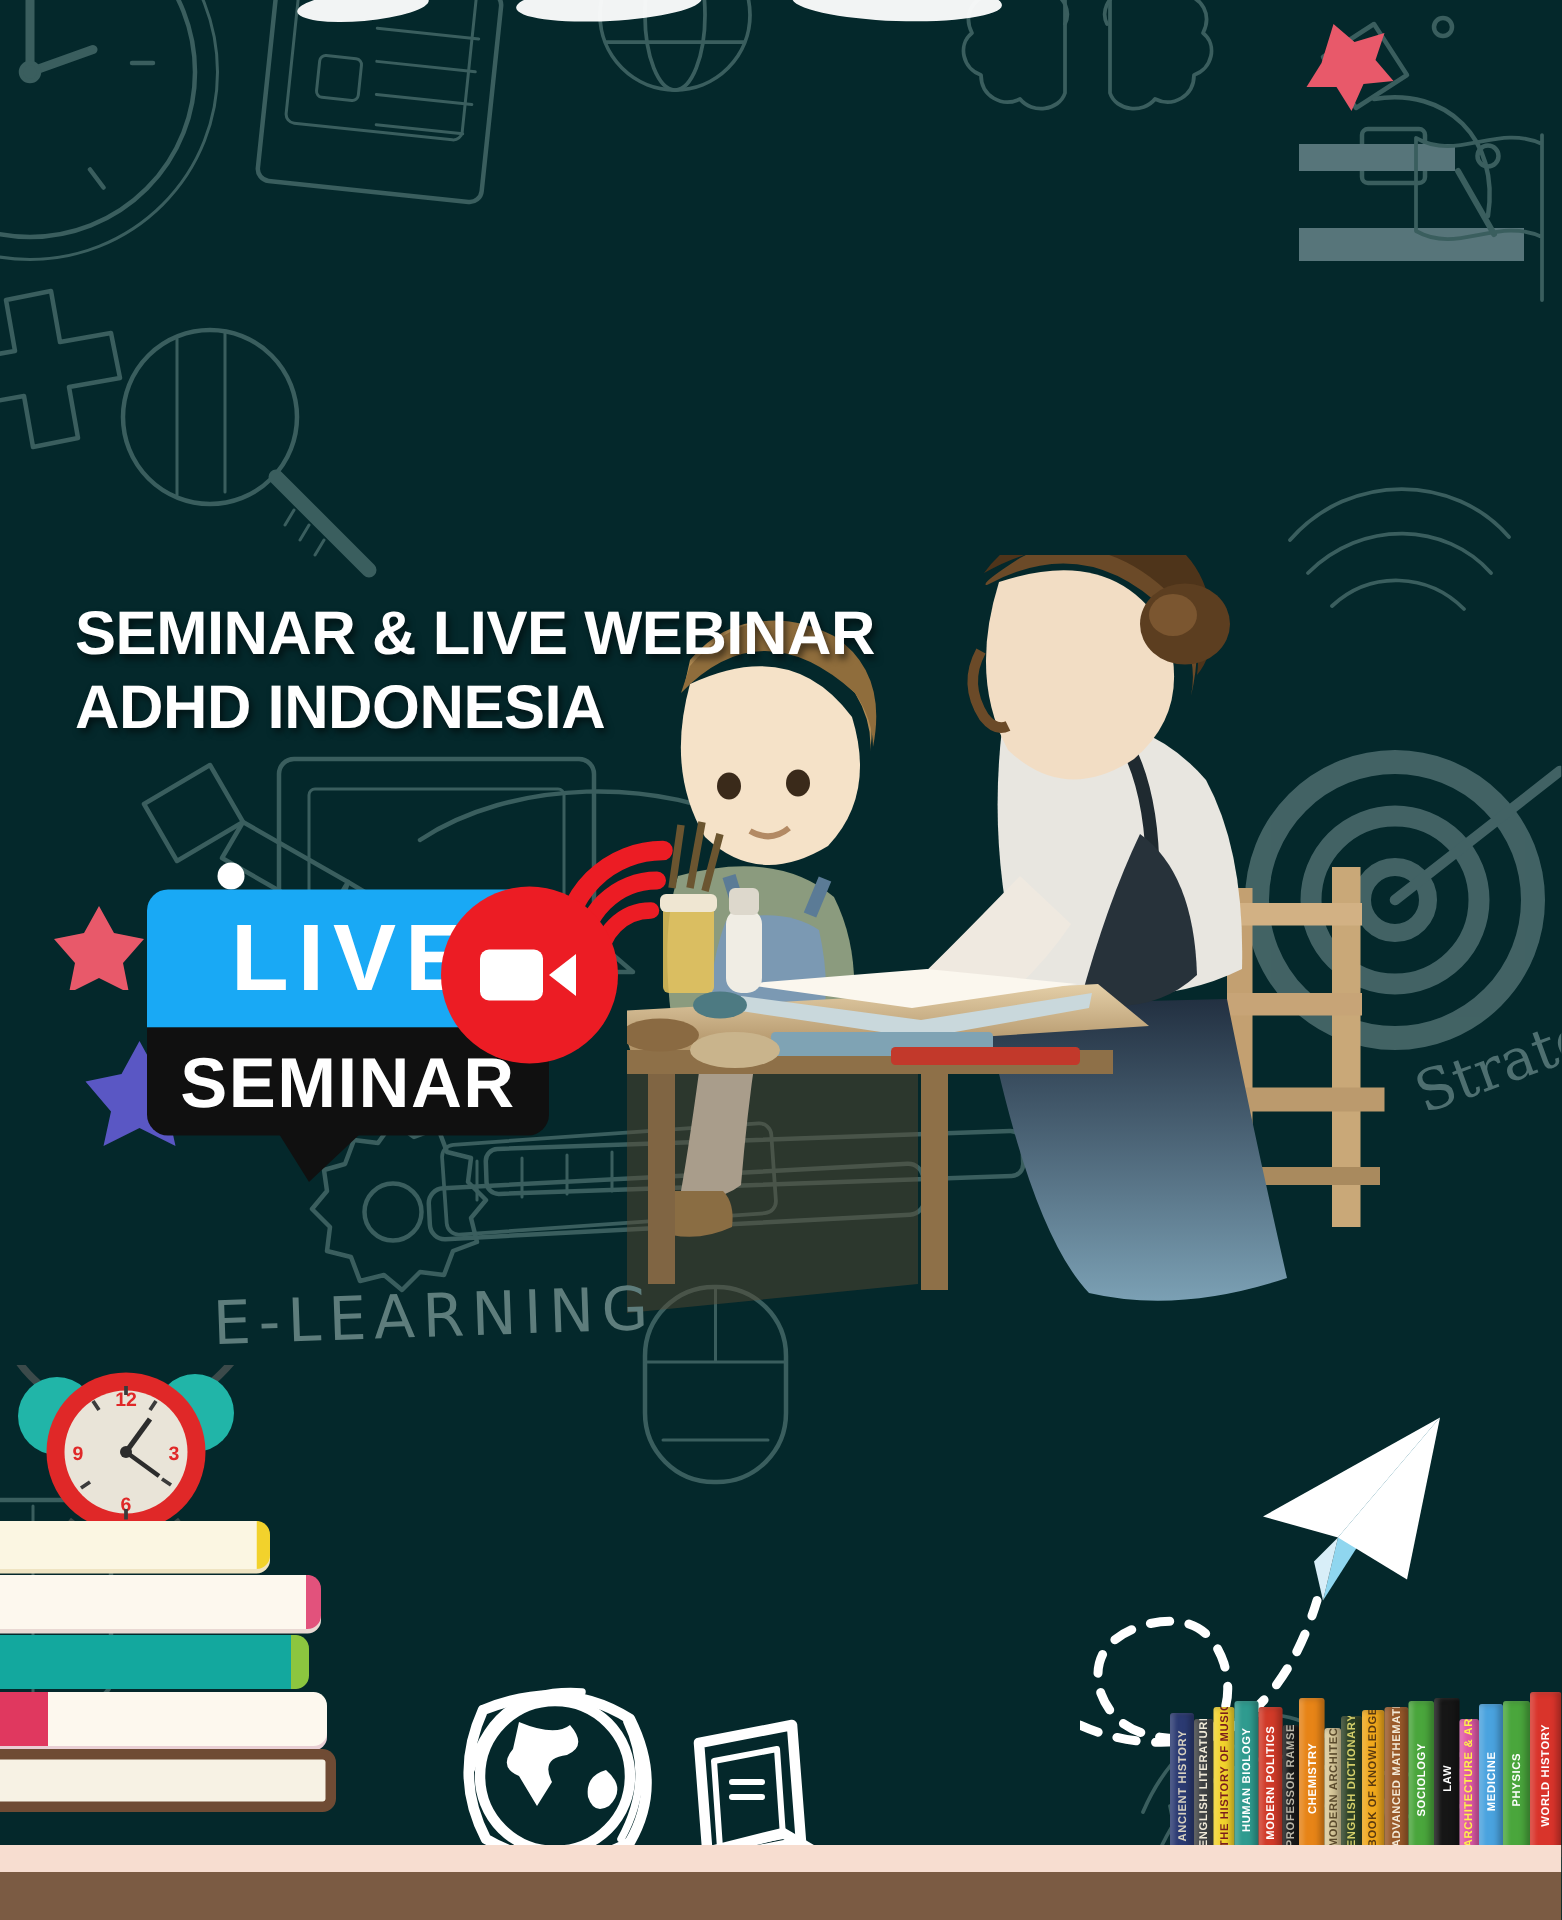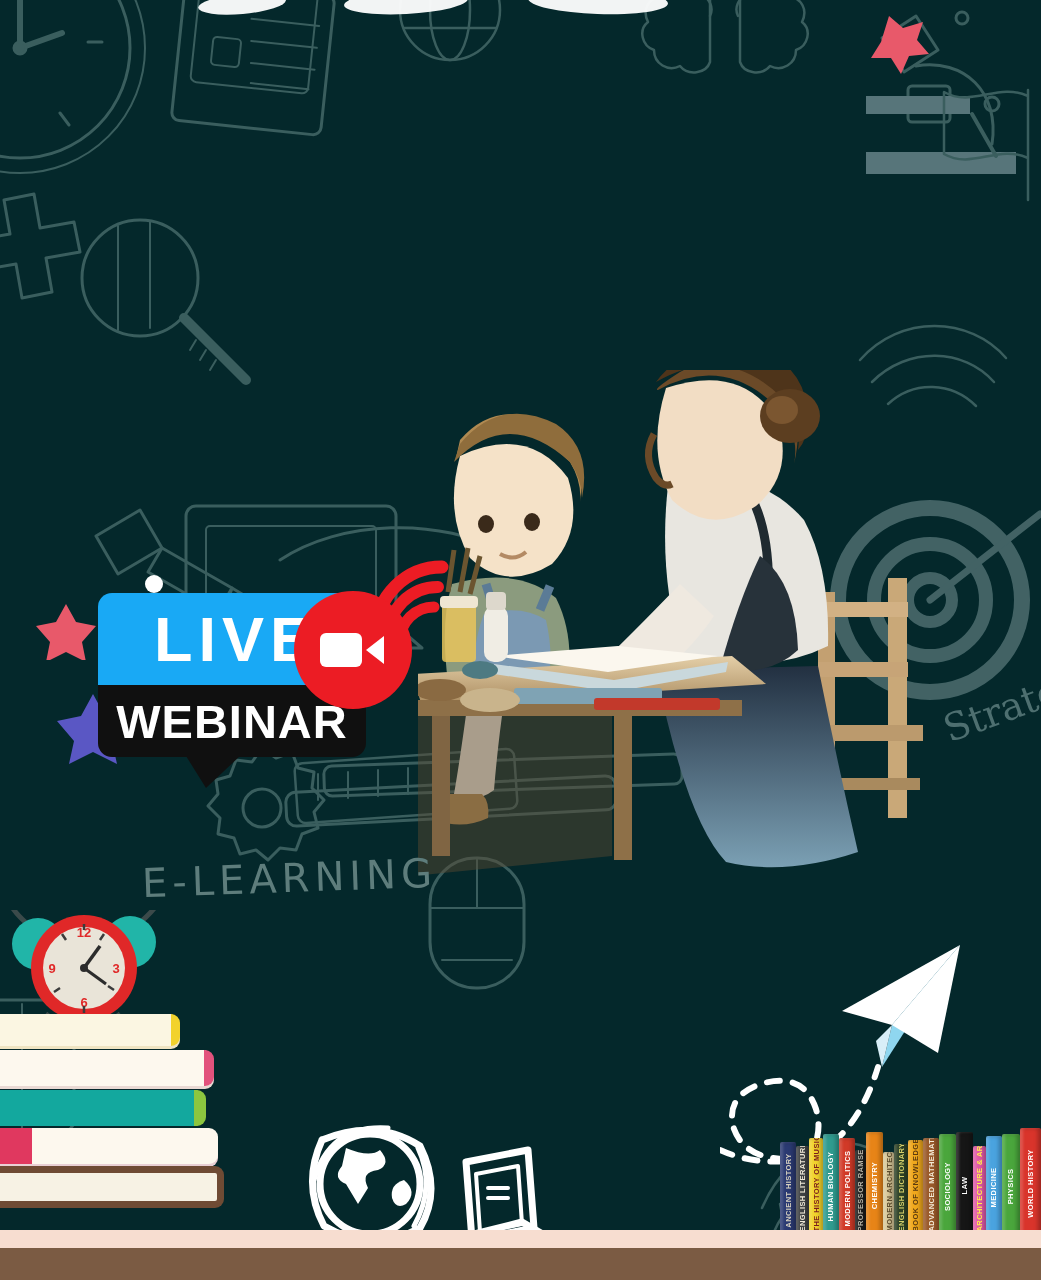--- a/index.html
+++ b/index.html
@@ -346,20 +346,22 @@
         <path d="M30 222 l6 -42 M42 222 l8 -44 M52 224 l10 -38" stroke="#6b5530" stroke-width="5" fill="none"></path>
         <rect x="66" y="236" width="24" height="56" rx="10" fill="#f0ede4"></rect>
         <rect x="68" y="222" width="20" height="18" rx="4" fill="#ddd8cc"></rect>
         <ellipse cx="62" cy="300" rx="18" ry="9" fill="#4d7a82"></ellipse>
         <ellipse cx="22" cy="320" rx="26" ry="11" fill="#8a6a42"></ellipse>
         <ellipse cx="72" cy="330" rx="30" ry="12" fill="#c9b48c"></ellipse>
       </g>
     </svg>
   </div>
 
+  <div class="headline">SEMINAR &amp; LIVE WEBINAR
+ADHD INDONESIA</div>
 
   <svg class="star" style="left:36px; top:600px;" width="60" height="60" viewBox="0 0 60 60">
     <path d="M30 4 l10 18 l20 4 l-14 16 l4 20 l-20 -10 l-20 10 l4 -20 l-14 -16 l20 -4 z" fill="#e8596a"></path>
   </svg>
   <svg class="star" style="left:56px; top:690px;" width="74" height="74" viewBox="0 0 74 74">
     <path d="M37 4 l12 22 l24 5 l-17 20 l5 23 l-24 -12 l-24 12 l5 -23 l-17 -20 l24 -5 z" fill="#5a57c4"></path>
   </svg>
 
   <div class="badge">
     <svg class="badge-wifi" width="100" height="96" viewBox="0 0 100 96" fill="none" stroke="#ec1c24" stroke-width="13" stroke-linecap="round">
@@ -368,21 +370,21 @@
       <path d="M40 92 a34 34 0 0 1 34 -34" stroke-width="11"></path>
     </svg>
 
     <div class="badge-live">
       <span>LIVE</span>
     </div>
 
     <div class="badge-tail"></div>
 
     <div class="badge-webinar">
-      <span>WEBINAR</span>
+      <span>SEMINAR</span>
     </div>
 
     <div class="badge-cam">
       <svg width="66" height="42" viewBox="0 0 66 42">
         <rect x="0" y="4" width="42" height="34" rx="6" fill="#ffffff"></rect>
         <path d="M46 21 l18 -14 l0 28 z" fill="#ffffff"></path>
       </svg>
     </div>
   </div>
 

